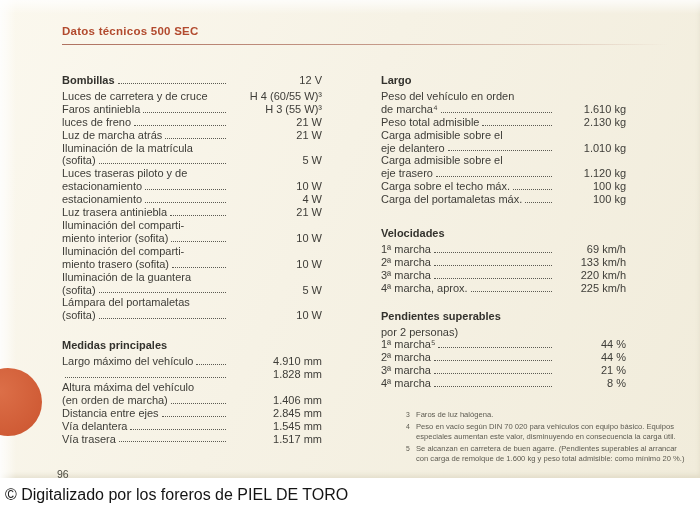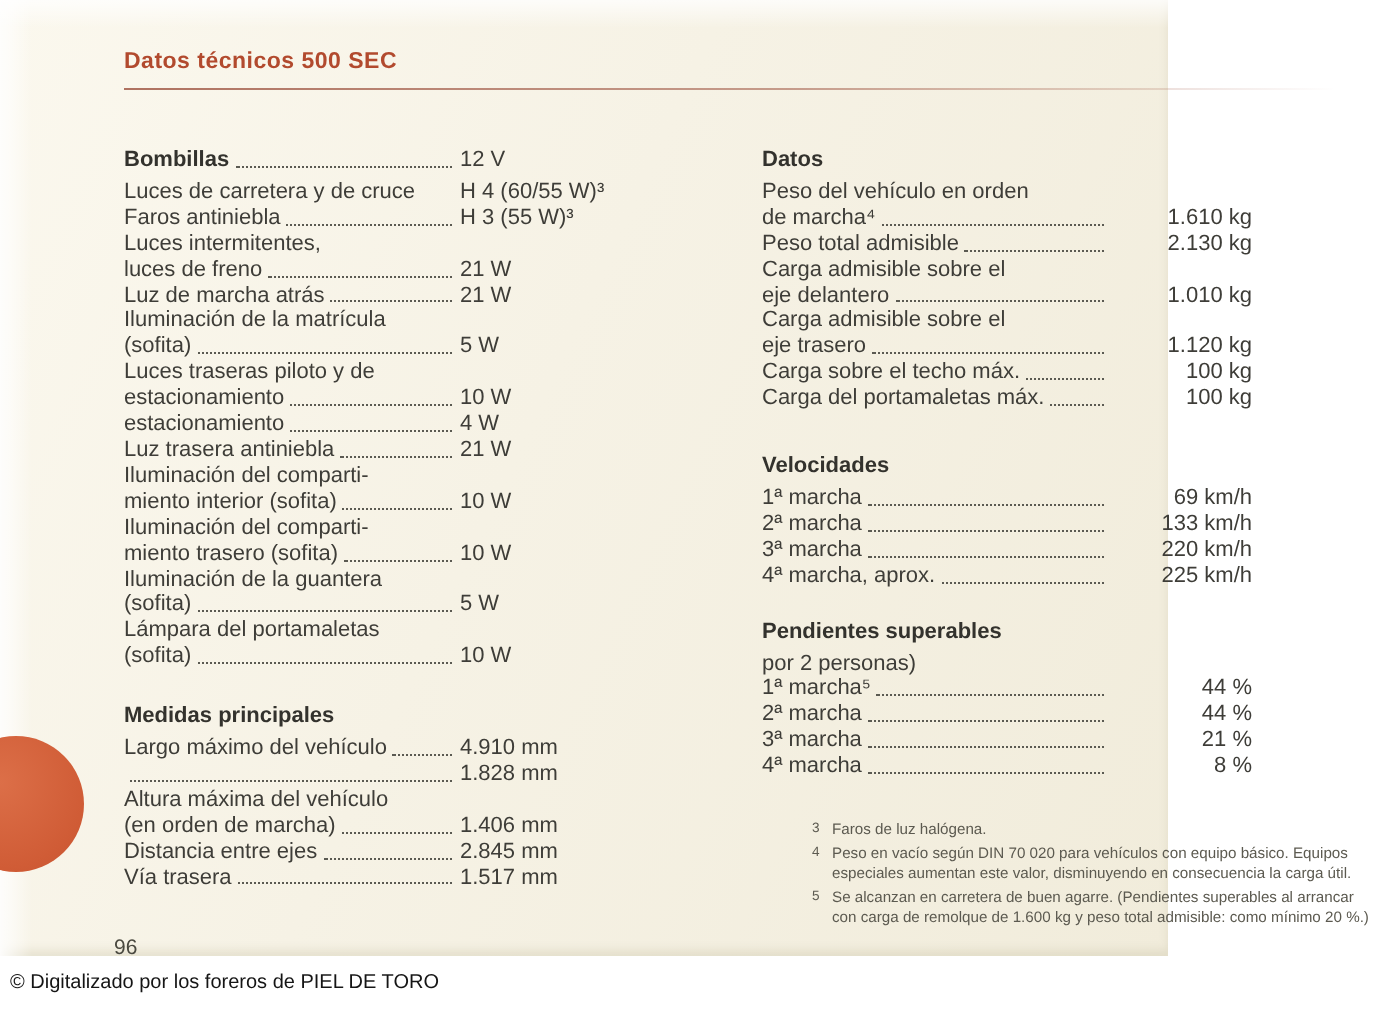--- a/index.html
+++ b/index.html
@@ -2,21 +2,21 @@
 <html><head>
 <meta charset="utf-8">
 <style>
   html, body { margin:0; padding:0; }
   body {
     width:700px; height:508px; position:relative; overflow:hidden;
     background:#ffffff;
     font-family:"Liberation Sans", sans-serif;
   }
   .page {
-    position:absolute; left:0; top:0; width:584px; height:478px;
+    position:absolute; left:0; top:0; width:700px; height:478px;
     background:linear-gradient(115deg, #fbf8ee 0%, #f6f2e5 45%, #f1ecdb 100%);
     box-shadow: inset 0 -3px 4px rgba(185,175,145,.25);
   }
   .page::before {
     content:""; position:absolute; left:0; top:0; bottom:0; width:16px;
     background:linear-gradient(to right, rgba(255,255,255,.9), rgba(255,255,255,0));
   }
   .page::after {
     content:""; position:absolute; left:0; top:0; right:0; height:14px;
     background:linear-gradient(to bottom, rgba(255,255,255,.8), rgba(255,255,255,0));
@@ -50,38 +50,38 @@
   .row { display:flex; align-items:baseline; white-space:nowrap; }
   .title-row { margin-bottom:3px; }
   .lbl.title { font-weight:bold; color:#33322d; }
   .leader {
     flex:1 1 auto; min-width:6px;
     align-self:flex-end; margin:0 4px 3px 3px;
     border-bottom:1.6px dotted #5b5a52;
   }
   .leader.nodots { border-bottom-color:transparent; }
   .val { white-space:nowrap; }
-  .col-left  .val { min-width:92px; text-align:left; }
+  .col-left  .val { min-width:92px; text-align:right; }
   .col-right .val { min-width:70px; text-align:right; }
 
   .footnotes {
     position:absolute; left:380px; top:410px; width:307px;
     font-size:7.6px; line-height:9.4px; color:#5c5a50;
   }
   .footnote { display:flex; margin-bottom:3px;padding-left:26px; }
   .fn-num { flex:0 0 10px; font-size:6.8px; }
   .fn-text { flex:1 1 auto; }
 
   .page-number {
     position:absolute; left:57px; top:468px;
     font-size:10.5px; color:#4a4940;
   }
   .watermark {
     position:absolute; left:5px; top:486px;
-    font-size:10px; color:#151515;
+    font-size:16px; color:#151515;
   }
 </style>
 </head>
 <body>
 
 <div class="page">
   <div class="page-title">Datos técnicos 500 SEC</div>
   <div class="title-rule"></div>
 
   <div class="col col-left">
@@ -95,23 +95,20 @@
           <span class="lbl">Luces de carretera y de cruce</span>
           <span class="leader nodots"></span>
           <span class="val">H 4 (60/55 W)³</span>
         </div>
         <div class="row">
           <span class="lbl">Faros antiniebla</span>
           <span class="leader"></span>
           <span class="val">H 3 (55 W)³</span>
         </div>
         <div class="row">
-          <span class="lbl">Luces intermitentes,</span>
-        </div>
-        <div class="row">
           <span class="lbl">luces de freno</span>
           <span class="leader"></span>
           <span class="val">21 W</span>
         </div>
         <div class="row">
           <span class="lbl">Luz de marcha atrás</span>
           <span class="leader"></span>
           <span class="val">21 W</span>
         </div>
         <div class="row">
@@ -191,32 +188,37 @@
         </div>
         <div class="row">
           <span class="lbl">(en orden de marcha)</span>
           <span class="leader"></span>
           <span class="val">1.406 mm</span>
         </div>
         <div class="row">
           <span class="lbl">Distancia entre ejes</span>
           <span class="leader"></span>
           <span class="val">2.845 mm</span>
+        </div>
+        <div class="row">
+          <span class="lbl">Vía delantera</span>
+          <span class="leader"></span>
+          <span class="val">1.545 mm</span>
         </div>
         <div class="row">
           <span class="lbl">Vía trasera</span>
           <span class="leader"></span>
           <span class="val">1.517 mm</span>
         </div>
       </div>
     </div>
   <div class="col col-right">
       <div class="section">
         <div class="row title-row">
-          <span class="lbl title">Datos</span>
+          <span class="lbl title">Largo</span>
         </div>
         <div class="row">
           <span class="lbl">Peso del vehículo en orden</span>
         </div>
         <div class="row">
           <span class="lbl">de marcha⁴</span>
           <span class="leader"></span>
           <span class="val">1.610 kg</span>
         </div>
         <div class="row">

